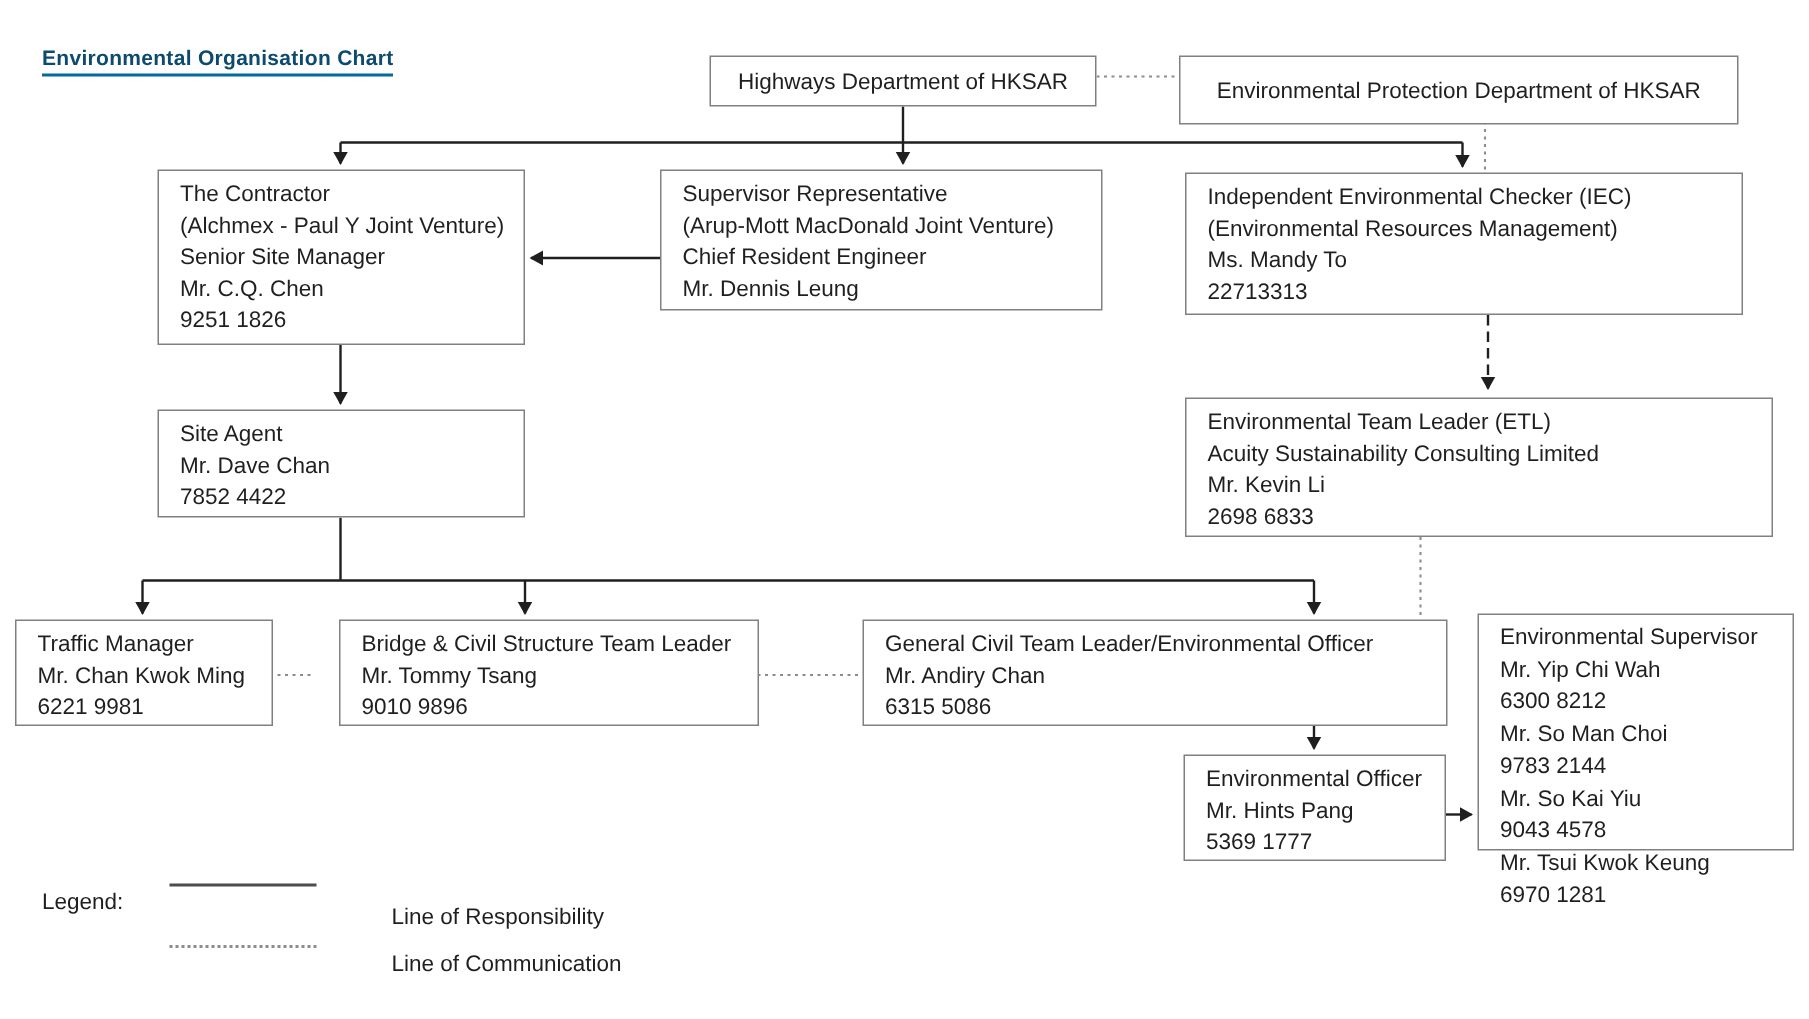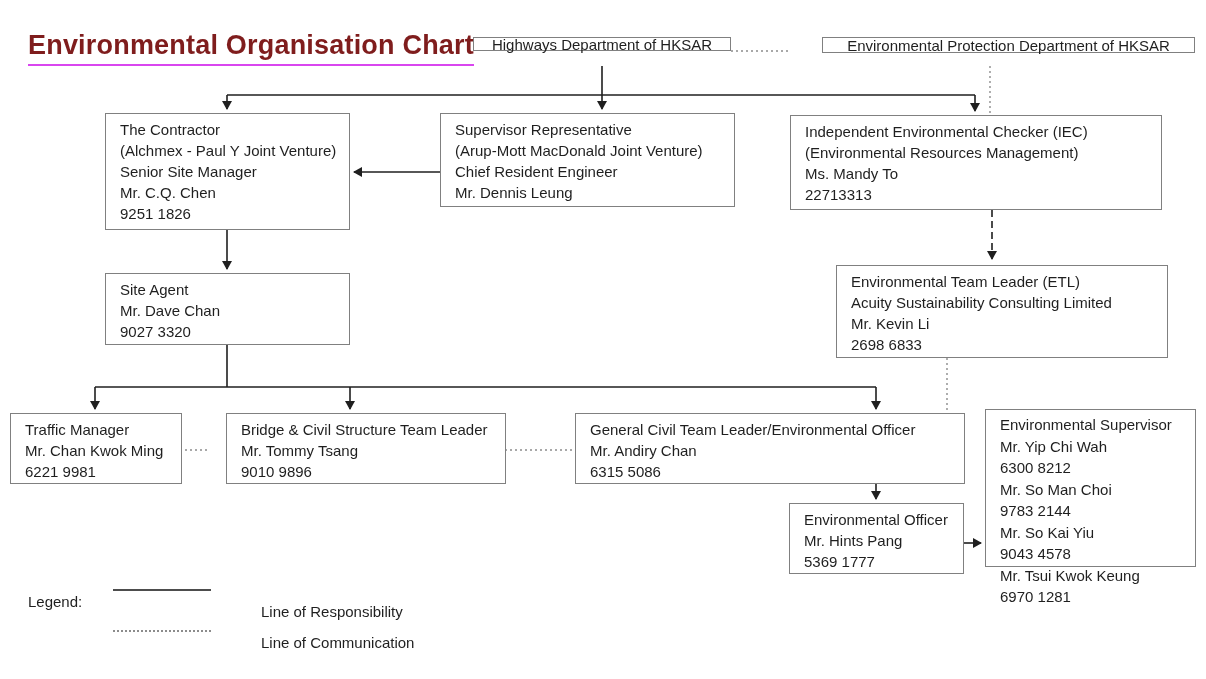--- a/index.html
+++ b/index.html
@@ -6,22 +6,22 @@
   .canvas{
     position:relative;
     width:1206px;height:679px;
     background:#ffffff;
     font-family:"Liberation Sans", sans-serif;
     color:#1f1f1f;
     overflow:hidden;
   }
   .title{
     position:absolute;left:28px;top:30px;
-    font-size:27px;font-weight:bold;color:#7f1d1d;
-    border-bottom:2px solid #d946ef;
+    font-size:14px;font-weight:bold;color:#0c4a6e;
+    border-bottom:2px solid #0369a1;
     padding-bottom:3px;
     letter-spacing:0.2px;
     margin:0;
   }
   .connectors{position:absolute;left:0;top:0;pointer-events:none;}
   .node{
     position:absolute;
     border:1px solid #808080;
     background:#ffffff;
     box-sizing:border-box;
@@ -76,25 +76,25 @@
 
     <g stroke="#8c8c8c" stroke-width="1.4" fill="none" stroke-dasharray="2 3">
       <path d="M731,51 H790"></path>
       <path d="M990,66 V114"></path>
       <path d="M947,358 V412"></path>
       <path d="M180,450 H210"></path>
       <path d="M490,450 H575"></path>
     </g>
   </svg>
 
-  <div class="node center" style="left:473px;top:37px;width:258px;height:14px">
+  <div class="node center" style="left:473px;top:37px;width:258px;height:34px">
     <div class="node-text">Highways Department of HKSAR</div>
   </div>
 
-  <div class="node center" style="left:822px;top:37px;width:373px;height:16px">
+  <div class="node center" style="left:786px;top:37px;width:373px;height:46px">
     <div class="node-text">Environmental Protection Department of HKSAR</div>
   </div>
 
   <div class="node" style="left:105px;top:113px;width:245px;height:117px">
     <div class="node-text">The Contractor
 (Alchmex - Paul Y Joint Venture)
 Senior Site Manager
 Mr. C.Q. Chen
 9251 1826</div>
   </div>
@@ -109,24 +109,24 @@
   <div class="node" style="left:790px;top:115px;width:372px;height:95px">
     <div class="node-text">Independent Environmental Checker (IEC)
 (Environmental Resources Management)
 Ms. Mandy To
 22713313</div>
   </div>
 
   <div class="node" style="left:105px;top:273px;width:245px;height:72px">
     <div class="node-text">Site Agent
 Mr. Dave Chan
-9027 3320</div>
+7852 4422</div>
   </div>
 
-  <div class="node" style="left:836px;top:265px;width:332px;height:93px">
+  <div class="node" style="left:790px;top:265px;width:392px;height:93px">
     <div class="node-text">Environmental Team Leader (ETL)
 Acuity Sustainability Consulting Limited
 Mr. Kevin Li
 2698 6833</div>
   </div>
 
   <div class="node" style="left:10px;top:413px;width:172px;height:71px">
     <div class="node-text">Traffic Manager
 Mr. Chan Kwok Ming
 6221 9981</div>

